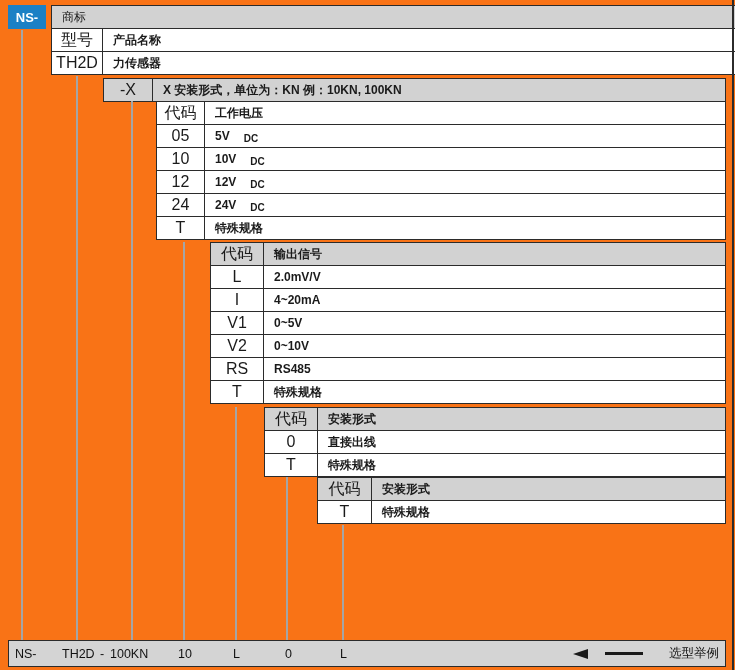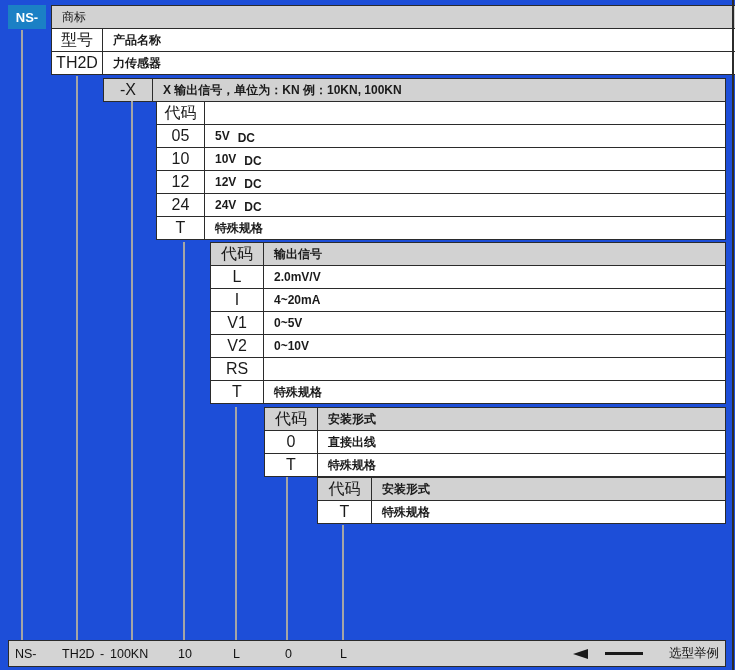--- a/index.html
+++ b/index.html
@@ -1,32 +1,32 @@
 <!DOCTYPE html>
 <html><head>
 <meta charset="utf-8">
 <style>
   html,body{margin:0;padding:0;background:#ffffff;}
   body{font-family:"Liberation Sans","DejaVu Sans",sans-serif;color:#1a1a1a;}
-  #canvas{position:relative;width:735px;height:670px;background:#1d4ed8;overflow:hidden;}
+  #canvas{position:relative;width:735px;height:670px;background:#f97316;overflow:hidden;}
 
   
   .prefix{position:absolute;left:8px;top:5px;width:38px;height:24px;background:#1b80c5;
           color:#fff;font-weight:bold;font-size:13px;display:flex;align-items:center;justify-content:center;}
 
   
   .tbl{position:absolute;border:1.5px solid #2b2b2b;background:#fff;box-sizing:border-box;}
   .row{display:flex;height:22px;border-bottom:1.4px solid #2b2b2b;align-items:stretch;}
   .row:last-child{border-bottom:none;}
   .cell-code{display:flex;align-items:center;justify-content:center;border-right:1.4px solid #2b2b2b;
              font-size:16px;flex:0 0 auto;}
   .cell-desc{display:flex;align-items:center;padding-left:10px;font-size:12px;flex:1 1 auto;font-weight:bold;}
   .gray{background:#d2d2d2;}
   .merged{display:flex;align-items:center;padding-left:10px;font-size:12px;}
-  .subsc{font-size:12px;position:relative;top:2px;margin-left:8px;}
+  .subsc{font-size:10px;position:relative;top:2px;margin-left:14px;}
 
   
   .vline{position:absolute;width:2px;background:#a5a5a5;}
 
   
   .bar{position:absolute;left:8px;top:640px;width:718px;height:27px;background:#d4d4d4;
        border:1.5px solid #2b2b2b;box-sizing:border-box;}
   .bar span.item{position:absolute;top:50%;transform:translateY(-50%);font-size:12.5px;color:#111;}
   .arrow-wrap{position:absolute;right:6px;top:0;height:100%;display:flex;align-items:center;gap:26px;}
   .arrow-head{width:0;height:0;border-top:5px solid transparent;border-bottom:5px solid transparent;
@@ -56,27 +56,28 @@
     </div>
     <div class="row">
       <div class="cell-code" style="width:50px;">TH2D</div>
       <div class="cell-desc">力传感器</div>
     </div>
   </div>
 
   <div class="tbl" style="left:103px;top:78px;width:623px;">
     <div class="row gray">
       <div class="cell-code" style="width:48px;">-X</div>
-      <div class="cell-desc">X 输出信号，单位为：KN 例：10KN, 100KN</div>
+      <div class="cell-desc">X 安装形式，单位为：KN 例：10KN, 100KN</div>
     </div>
   </div>
 
   <div class="tbl" style="left:156px;top:101px;width:570px;">
     <div class="row">
       <div class="cell-code" style="width:47px;">代码</div>
+      <div class="cell-desc">工作电压</div>
     </div>
     <div class="row">
       <div class="cell-code" style="width:47px;">05</div>
       <div class="cell-desc">
           <span>5V</span>
           <span class="subsc">DC</span>
         </div>
     </div>
     <div class="row">
       <div class="cell-code" style="width:47px;">10</div>
@@ -123,20 +124,21 @@
     <div class="row">
       <div class="cell-code" style="width:52px;">V1</div>
       <div class="cell-desc">0~5V</div>
     </div>
     <div class="row">
       <div class="cell-code" style="width:52px;">V2</div>
       <div class="cell-desc">0~10V</div>
     </div>
     <div class="row">
       <div class="cell-code" style="width:52px;">RS</div>
+      <div class="cell-desc">RS485</div>
     </div>
     <div class="row">
       <div class="cell-code" style="width:52px;">T</div>
       <div class="cell-desc">特殊规格</div>
     </div>
   </div>
 
   <div class="tbl" style="left:264px;top:407px;width:462px;">
     <div class="row gray">
       <div class="cell-code" style="width:52px;">代码</div>

